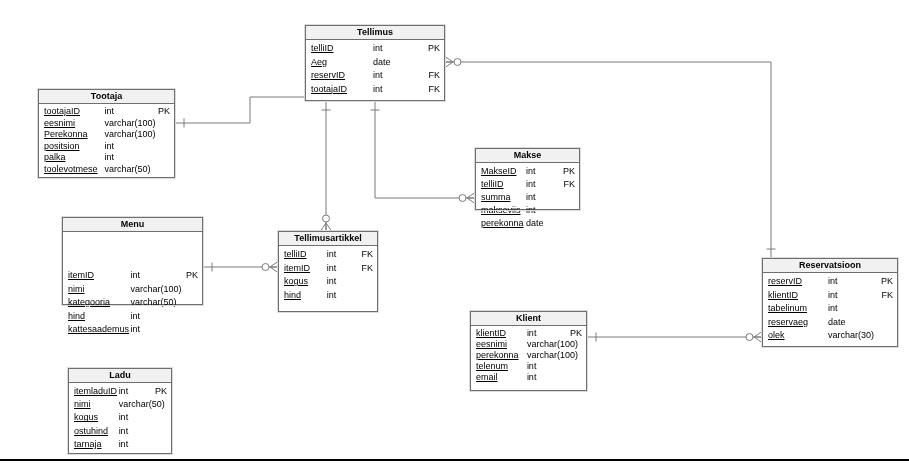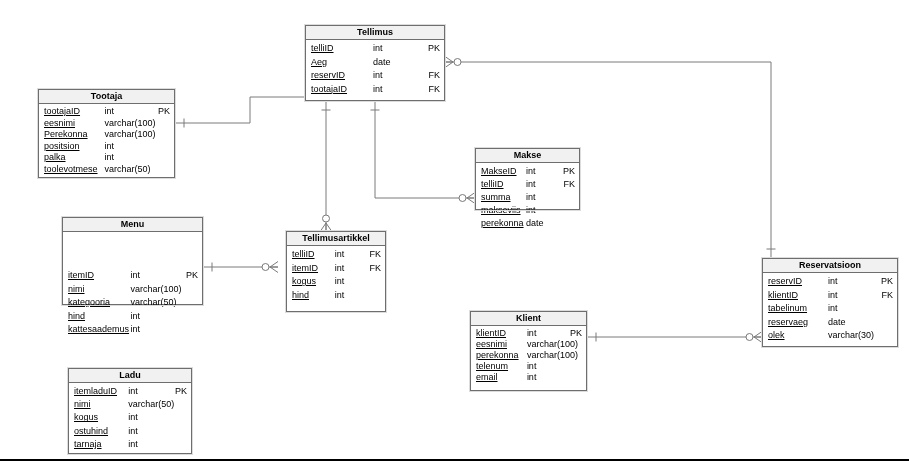--- a/index.html
+++ b/index.html
@@ -190,21 +190,21 @@
             <span class="f-type">int</span>
             <span class="f-key"></span>
           </div>
           <div class="field-row">
             <span class="f-name">kattesaademus</span>
             <span class="f-type">int</span>
             <span class="f-key"></span>
           </div>
         </div>
       </div>
-      <div class="entity" style="left: 278px; top: 231px; width: 100px; height: 81px; margin-left: 8px;">
+      <div class="entity" style="left: 278px; top: 231px; width: 100px; height: 81px;">
         <div class="entity-header">Tellimusartikkel</div>
         <div class="entity-rows" style="line-height: 13.5px;">
           <div class="field-row">
             <span class="f-name">telliID</span>
             <span class="f-type">int</span>
             <span class="f-key">FK</span>
           </div>
           <div class="field-row">
             <span class="f-name">itemID</span>
             <span class="f-type">int</span>
@@ -275,21 +275,21 @@
             <span class="f-type">date</span>
             <span class="f-key"></span>
           </div>
           <div class="field-row">
             <span class="f-name">olek</span>
             <span class="f-type">varchar(30)</span>
             <span class="f-key"></span>
           </div>
         </div>
       </div>
-      <div class="entity" style="left: 68px; top: 368px; width: 124px; height: 86px;">
+      <div class="entity" style="left: 68px; top: 368px; width: 104px; height: 86px;">
         <div class="entity-header">Ladu</div>
         <div class="entity-rows" style="line-height: 13.2px;">
           <div class="field-row">
             <span class="f-name">itemladuID</span>
             <span class="f-type">int</span>
             <span class="f-key">PK</span>
           </div>
           <div class="field-row">
             <span class="f-name">nimi</span>
             <span class="f-type">varchar(50)</span>

